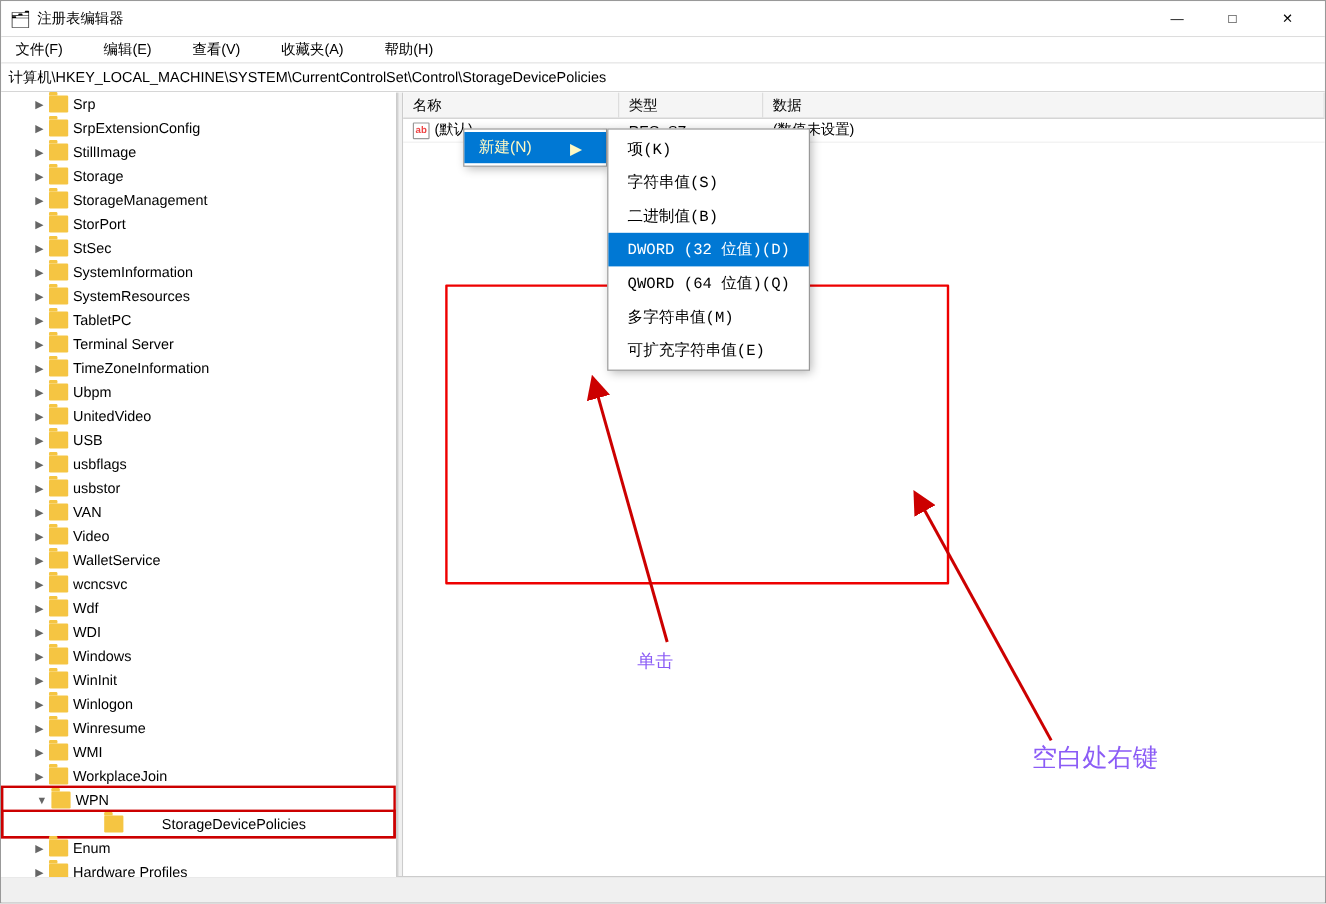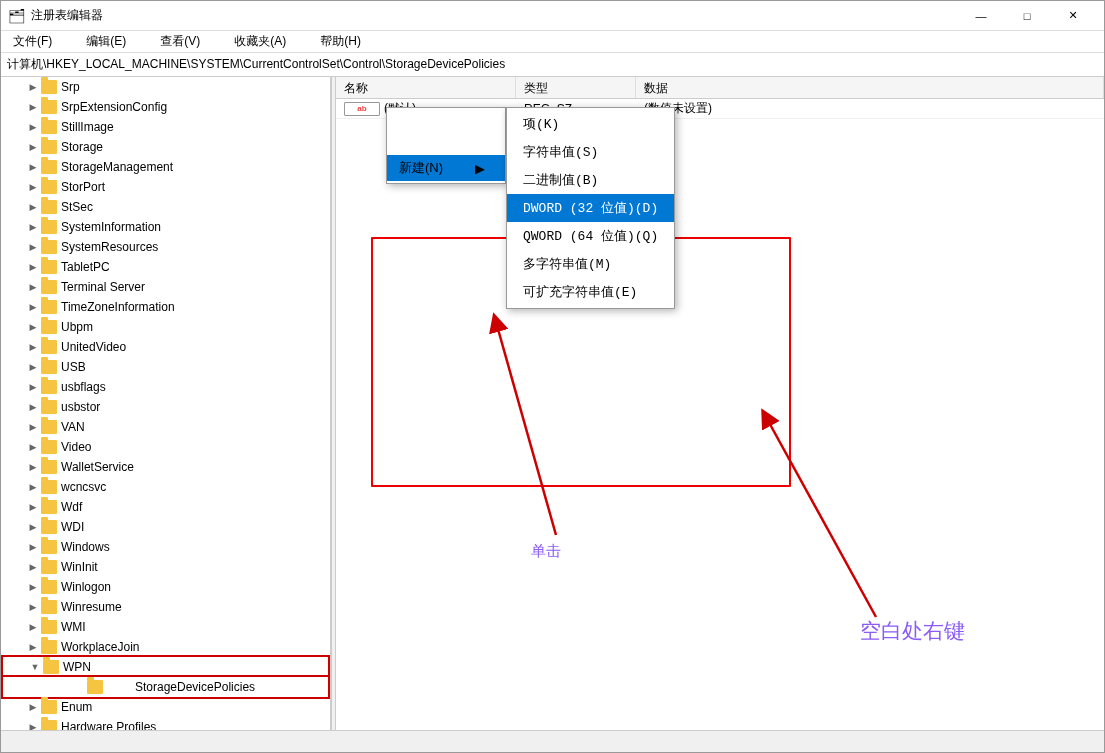--- a/index.html
+++ b/index.html
@@ -218,21 +218,21 @@
       white-space: nowrap;
       overflow: hidden;
       text-overflow: ellipsis;
     }
 
     .cell-name { width: 180px; display: flex; align-items: center; gap: 4px; }
     .cell-type { width: 120px; }
     .cell-data { flex: 1; }
 
     .reg-icon {
-      width: 36px;
+      width: 14px;
       height: 14px;
       background: #fff;
       border: 1px solid #999;
       border-radius: 1px;
       display: inline-flex;
       align-items: center;
       justify-content: center;
       font-size: 8px;
       color: #e44;
       font-weight: bold;
@@ -264,21 +264,21 @@
     .ctx-item {
       padding: 4px 20px 4px 12px;
       font-size: 13px;
       cursor: pointer;
       white-space: nowrap;
       display: flex;
       align-items: center;
       justify-content: space-between;
       gap: 20px;
     }
-    .ctx-item.active { background: #0078d4; color: #000000; margin-top: 45px; }
+    .ctx-item.active { background: #0078d4; color: #fef9c3; }
 
     .submenu {
       position: absolute;
       left: 100%;
       top: 0;
       background: #fff;
       border: 1px solid #999;
       box-shadow: 2px 2px 8px rgba(0,0,0,0.3);
       min-width: 160px;
       padding: 2px 0;

